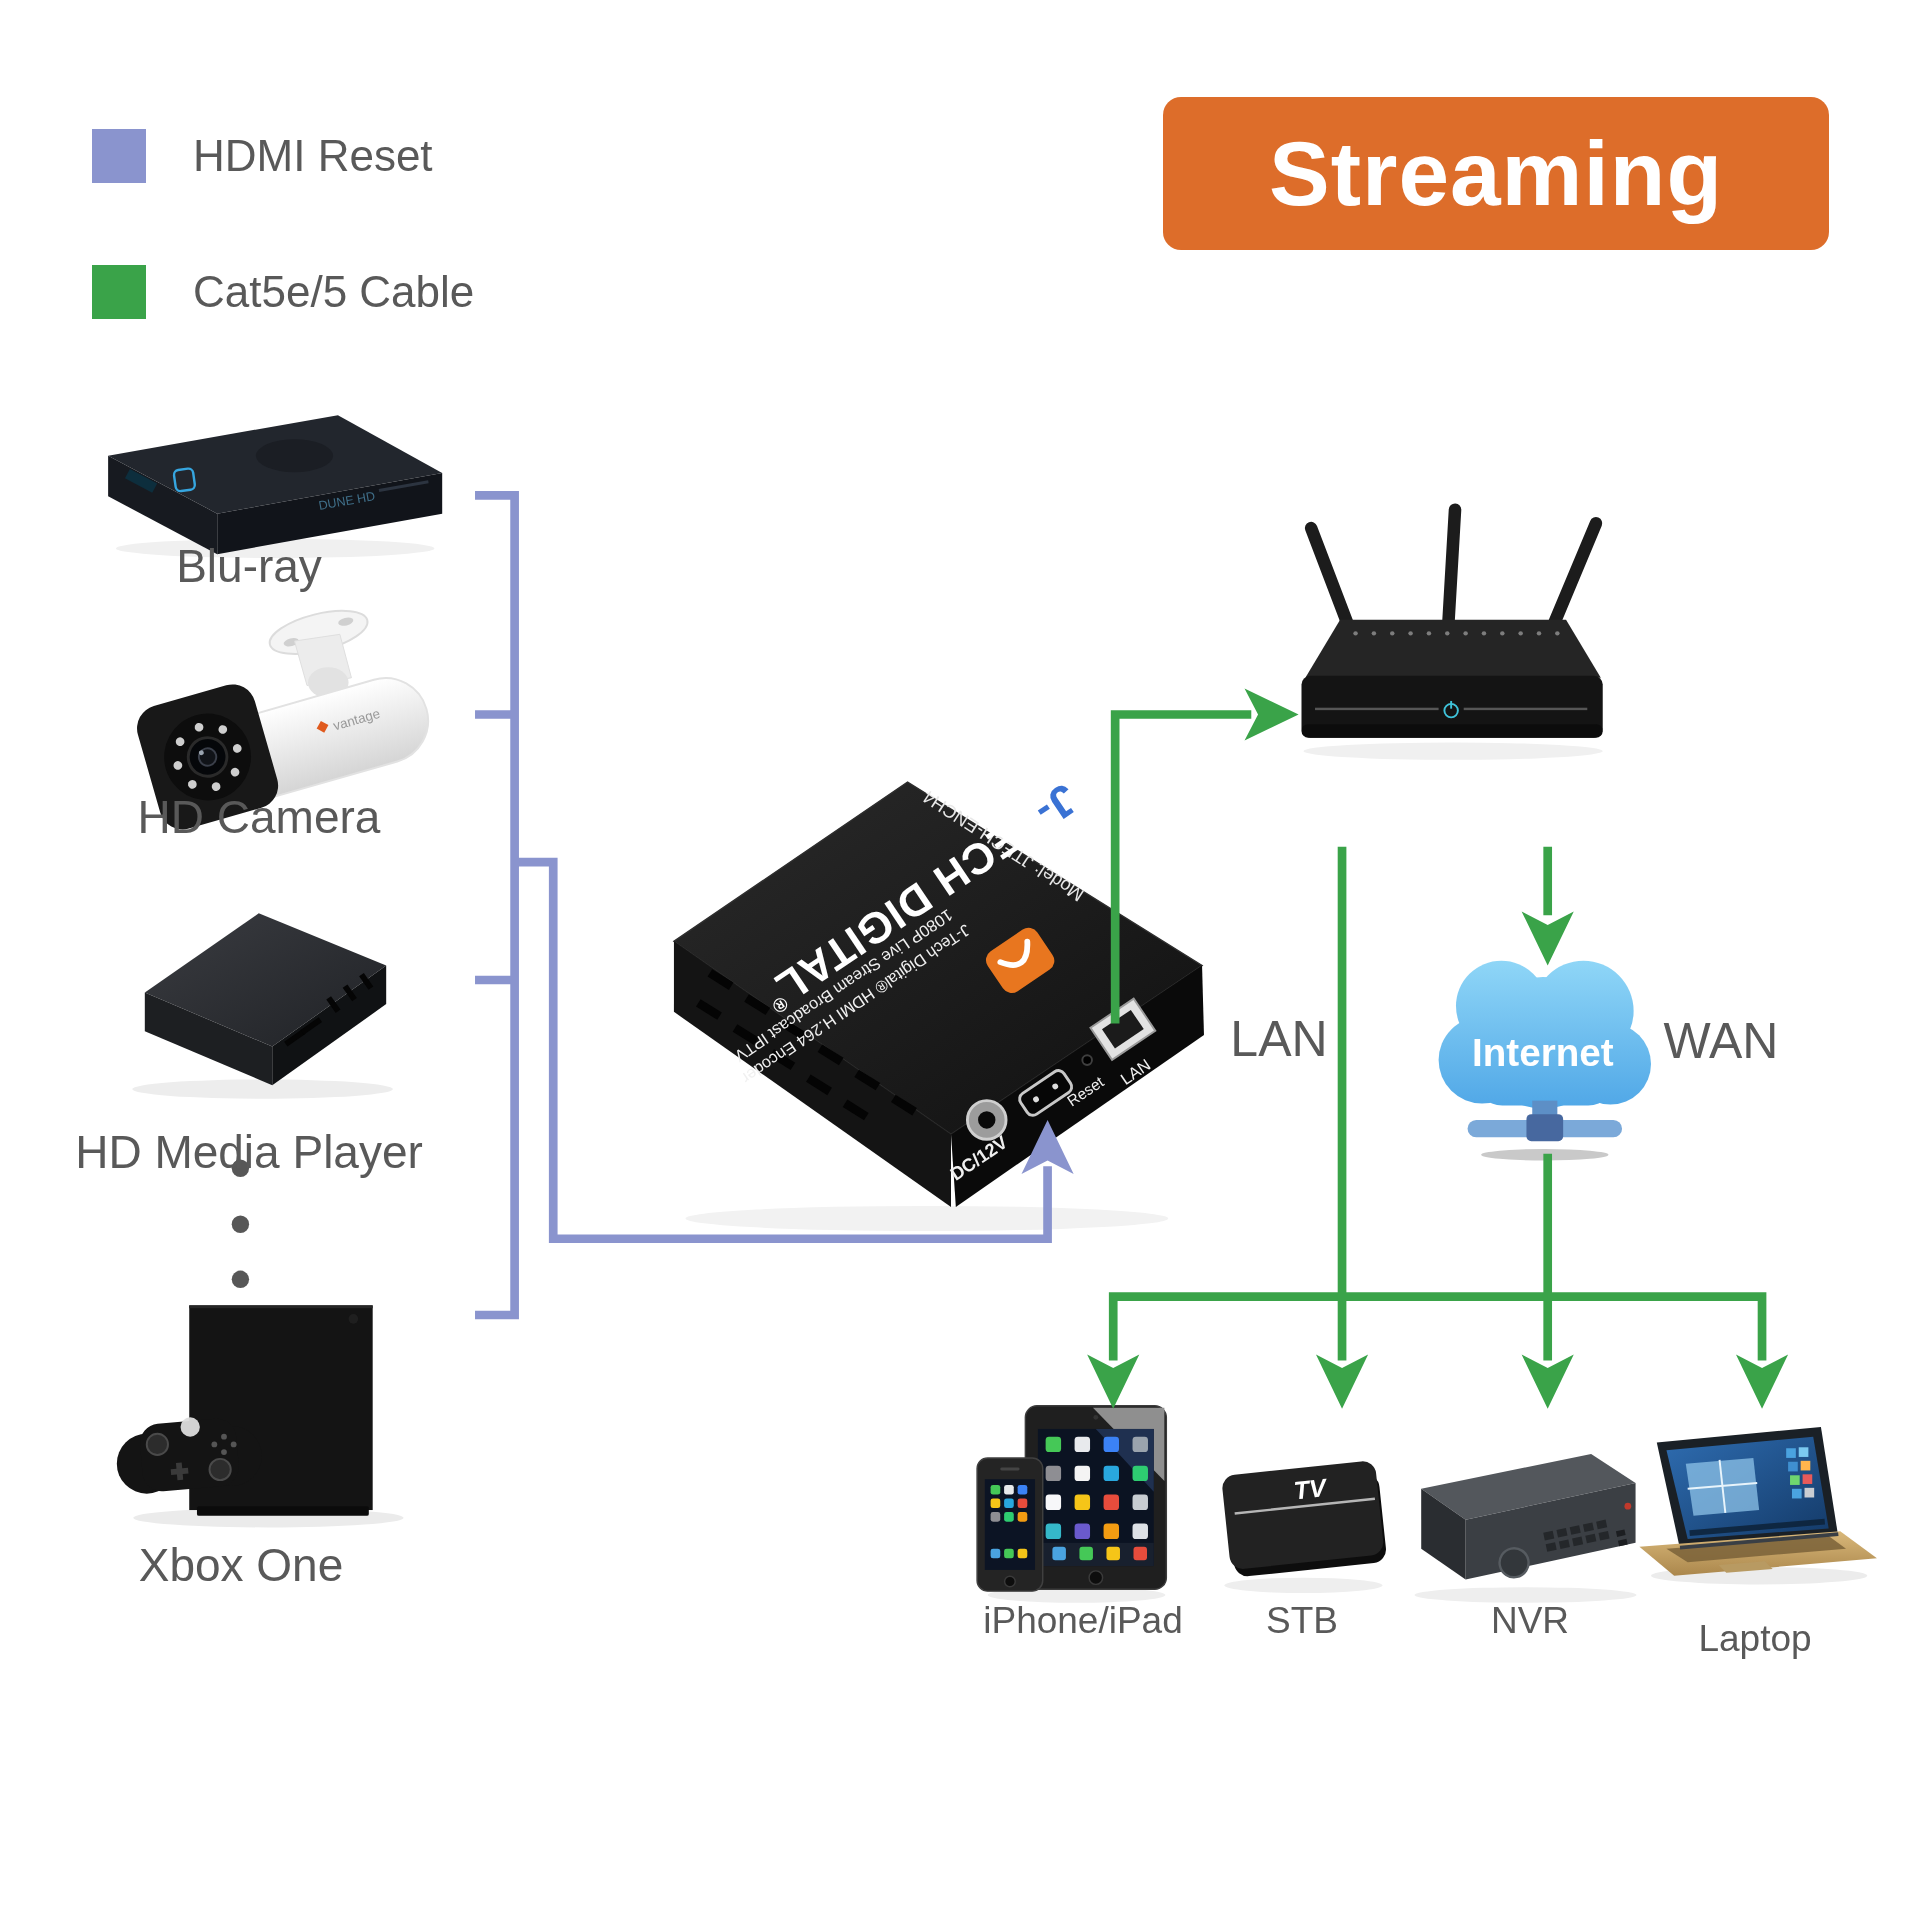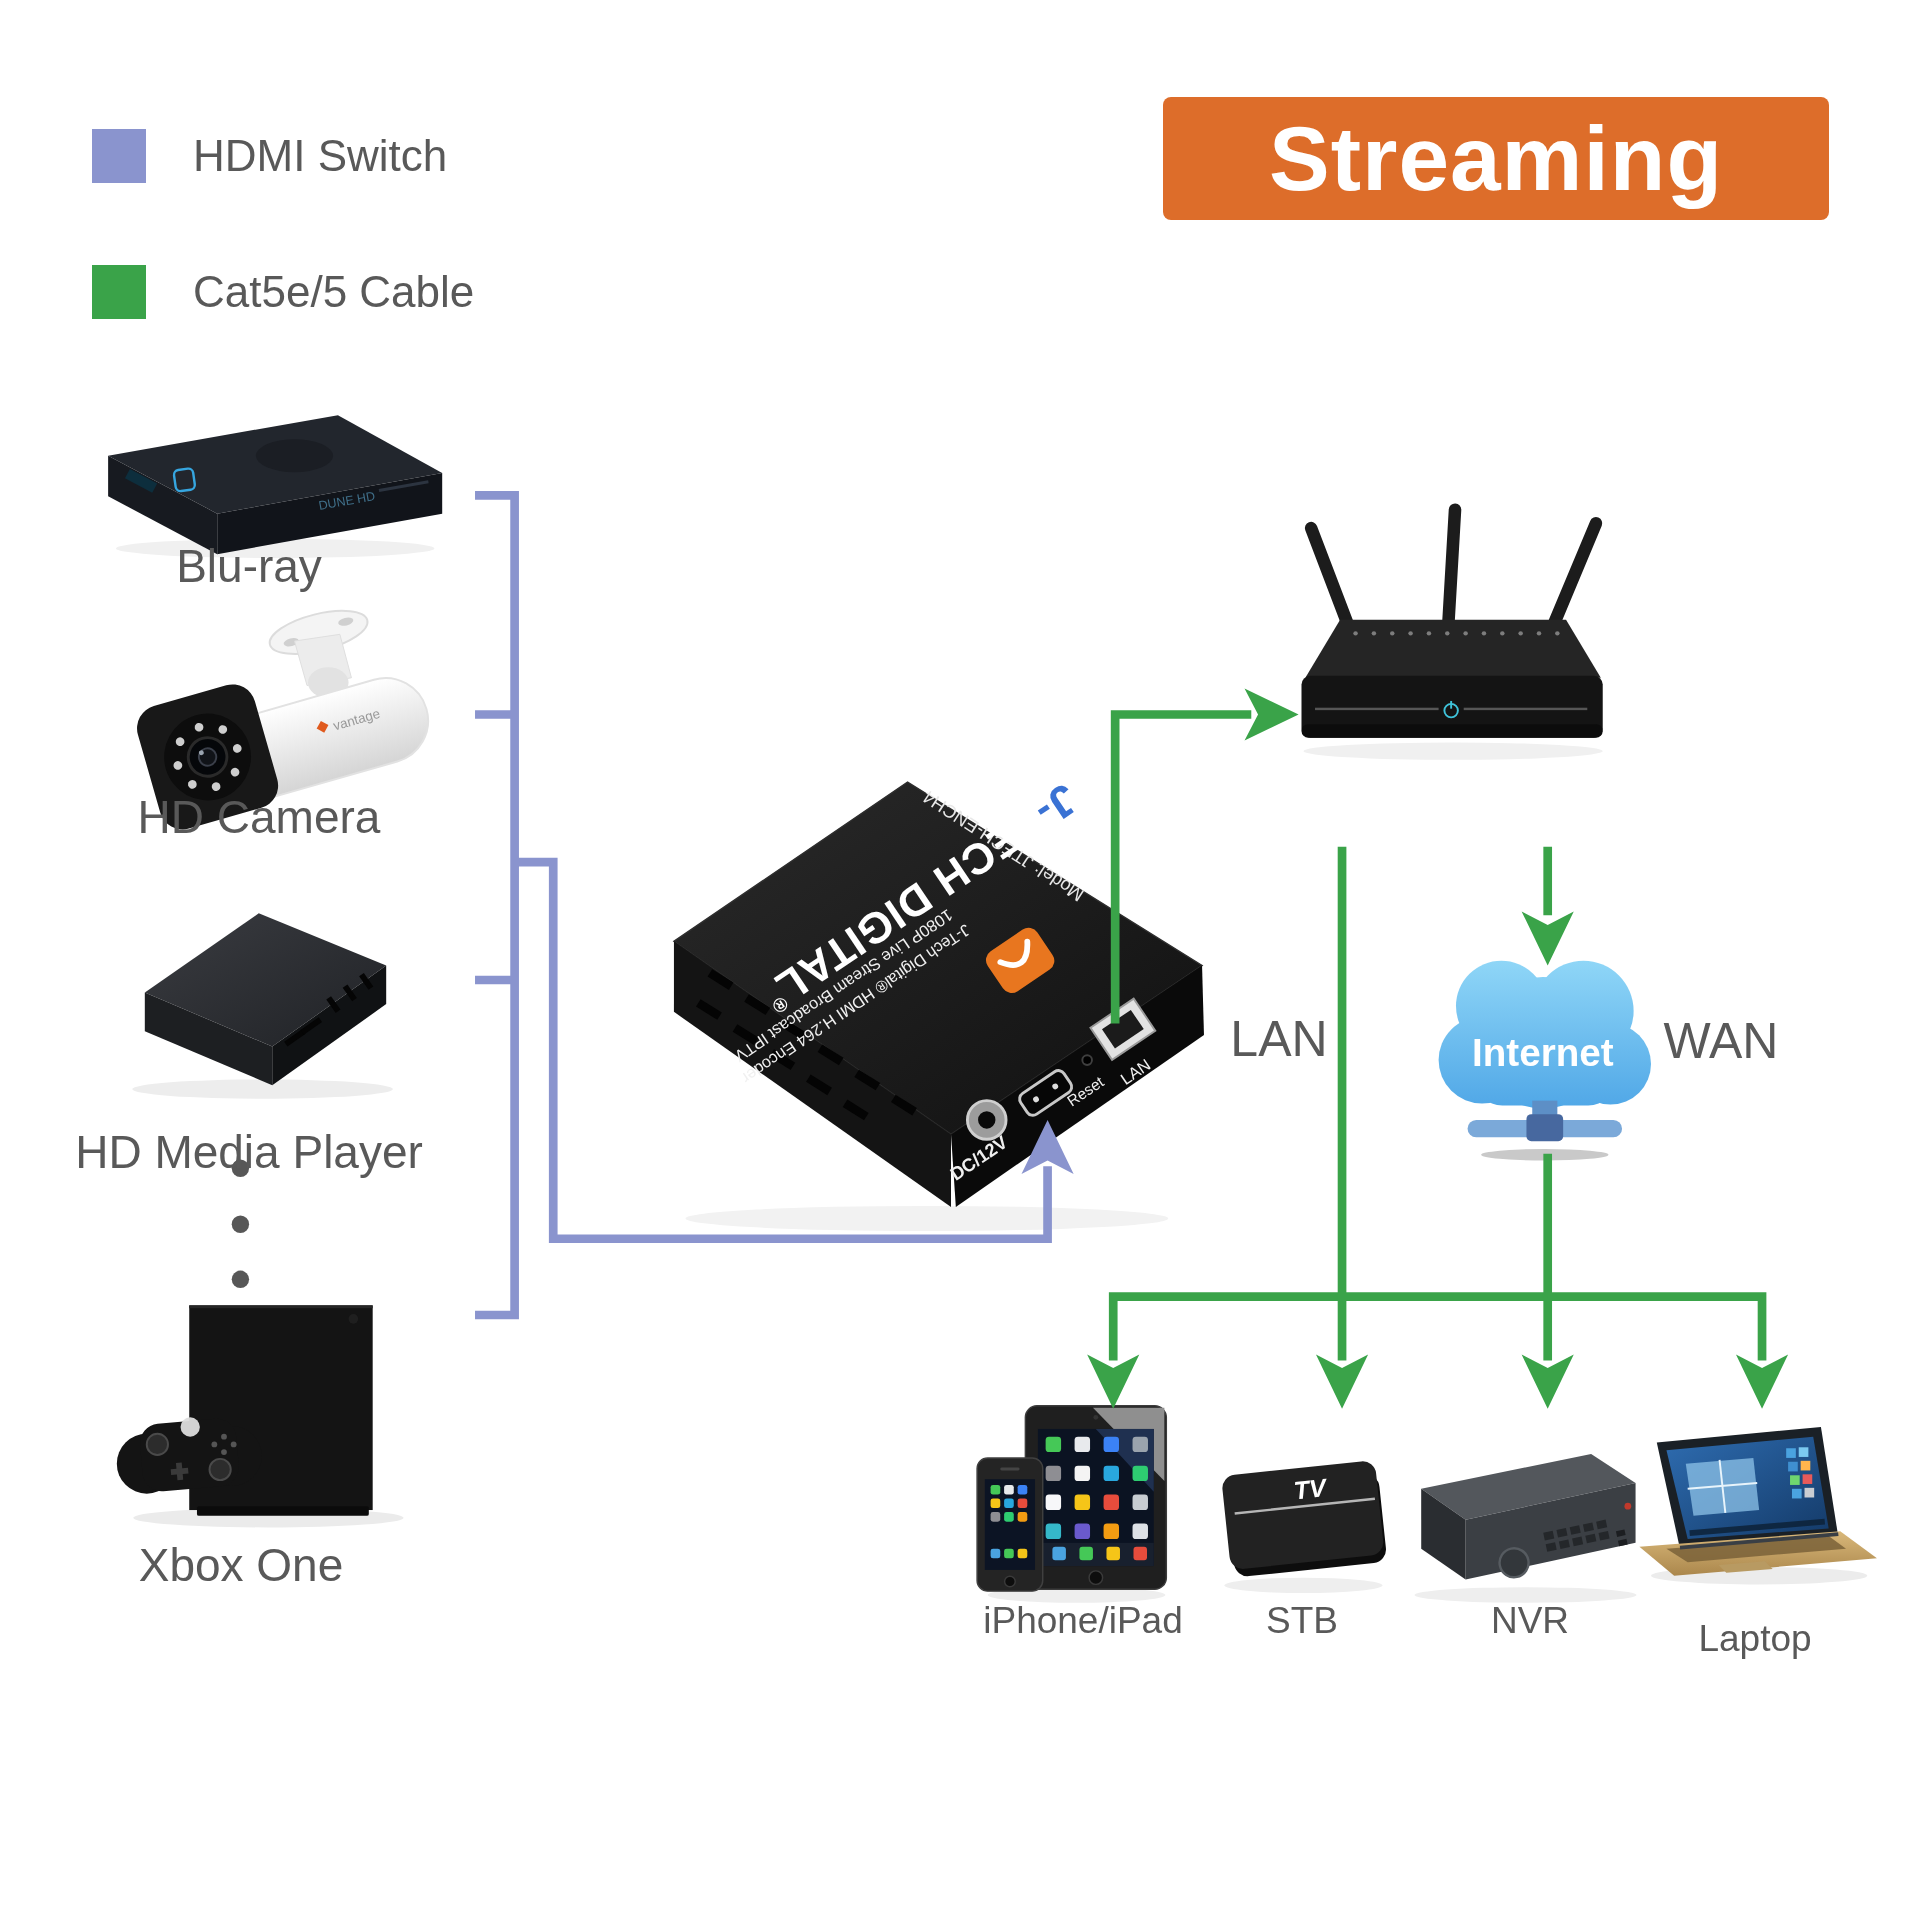--- a/index.html
+++ b/index.html
@@ -9,22 +9,22 @@
   .lbl{position:absolute;color:#595959;white-space:nowrap;transform:translateX(-50%);
        font-size:46px;line-height:1.1;}
   .lbl.small{font-size:37px;}
   .lbl.big{font-size:50px;}
   .legend-swatch{position:absolute;width:54px;height:54px;}
   .legend-swatch.hdmi{left:92px;top:129px;background:#8A94CE;}
   .legend-swatch.cat{left:92px;top:265px;background:#3AA349;}
   .legend-label{position:absolute;left:193px;color:#595959;font-size:44px;line-height:54px;white-space:nowrap;}
   .legend-label.hdmi{top:129px;}
   .legend-label.cat{top:265px;}
-  .banner{position:absolute;left:1163px;top:97px;width:666px;height:123px;background:#DD6D2A;
-          border-radius:8px;display:flex;align-items:center;justify-content:center;
+  .banner{position:absolute;left:1163px;top:97px;width:666px;height:153px;background:#DD6D2A;
+          border-radius:18px;display:flex;align-items:center;justify-content:center;
           color:#fff;font-size:91px;font-weight:bold;letter-spacing:1px;}
   .footer{position:absolute;left:85px;top:1794px;width:1719px;display:flex;gap:19.3px;align-items:flex-start;}
   .footer .bullet{width:14.5px;height:14.5px;border-radius:50%;background:#4a4a4a;margin-top:15.4px;flex:0 0 auto;}
   .footer .txt{color:#4f4f4f;font-size:39px;white-space:nowrap;}
 </style>
 </head>
 <body>
 
 <div id="canvas">
 
@@ -369,21 +369,21 @@
     <path d="M1155,1060 V744.5 M1150.5,740 H1296 M1390,877 V1409 M1603,877 V948 M1603,1195 V1409 M1148.5,1343 H1829.5 M1153,1338.5 V1409 M1825,1338.5 V1409" stroke="#3AA349" stroke-width="9" fill="none"></path>
     <polygon points="1345,740 1289,713 1303,740 1289,767" fill="#3AA349"></polygon>
     <polygon points="1603,1000 1576,944 1603,958 1630,944" fill="#3AA349"></polygon>
     <polygon points="1153,1459 1126,1403 1153,1417 1180,1403" fill="#3AA349"></polygon>
     <polygon points="1390,1459 1363,1403 1390,1417 1417,1403" fill="#3AA349"></polygon>
     <polygon points="1603,1459 1576,1403 1603,1417 1630,1403" fill="#3AA349"></polygon>
     <polygon points="1825,1459 1798,1403 1825,1417 1852,1403" fill="#3AA349"></polygon>
   </svg>
 
   <div class="legend-swatch hdmi"></div>
-  <div class="legend-label hdmi">HDMI Switch</div>
+  <div class="legend-label hdmi">HDMI Reset</div>
   <div class="legend-swatch cat"></div>
   <div class="legend-label cat">Cat5e/5 Cable</div>
 
   <div class="banner">Streaming</div>
 
   <div class="lbl" style="left:249px;top:541px;text-align:center;">Blu-ray</div>
   <div class="lbl" style="left:259px;top:792px;">HD Camera</div>
   <div class="lbl" style="left:249px;top:1127px;text-align:right;">HD Media Player</div>
   <div class="lbl" style="left:241px;top:1540px;">Xbox One</div>
   <div class="lbl big" style="left:1279px;top:1012px;">LAN</div>

